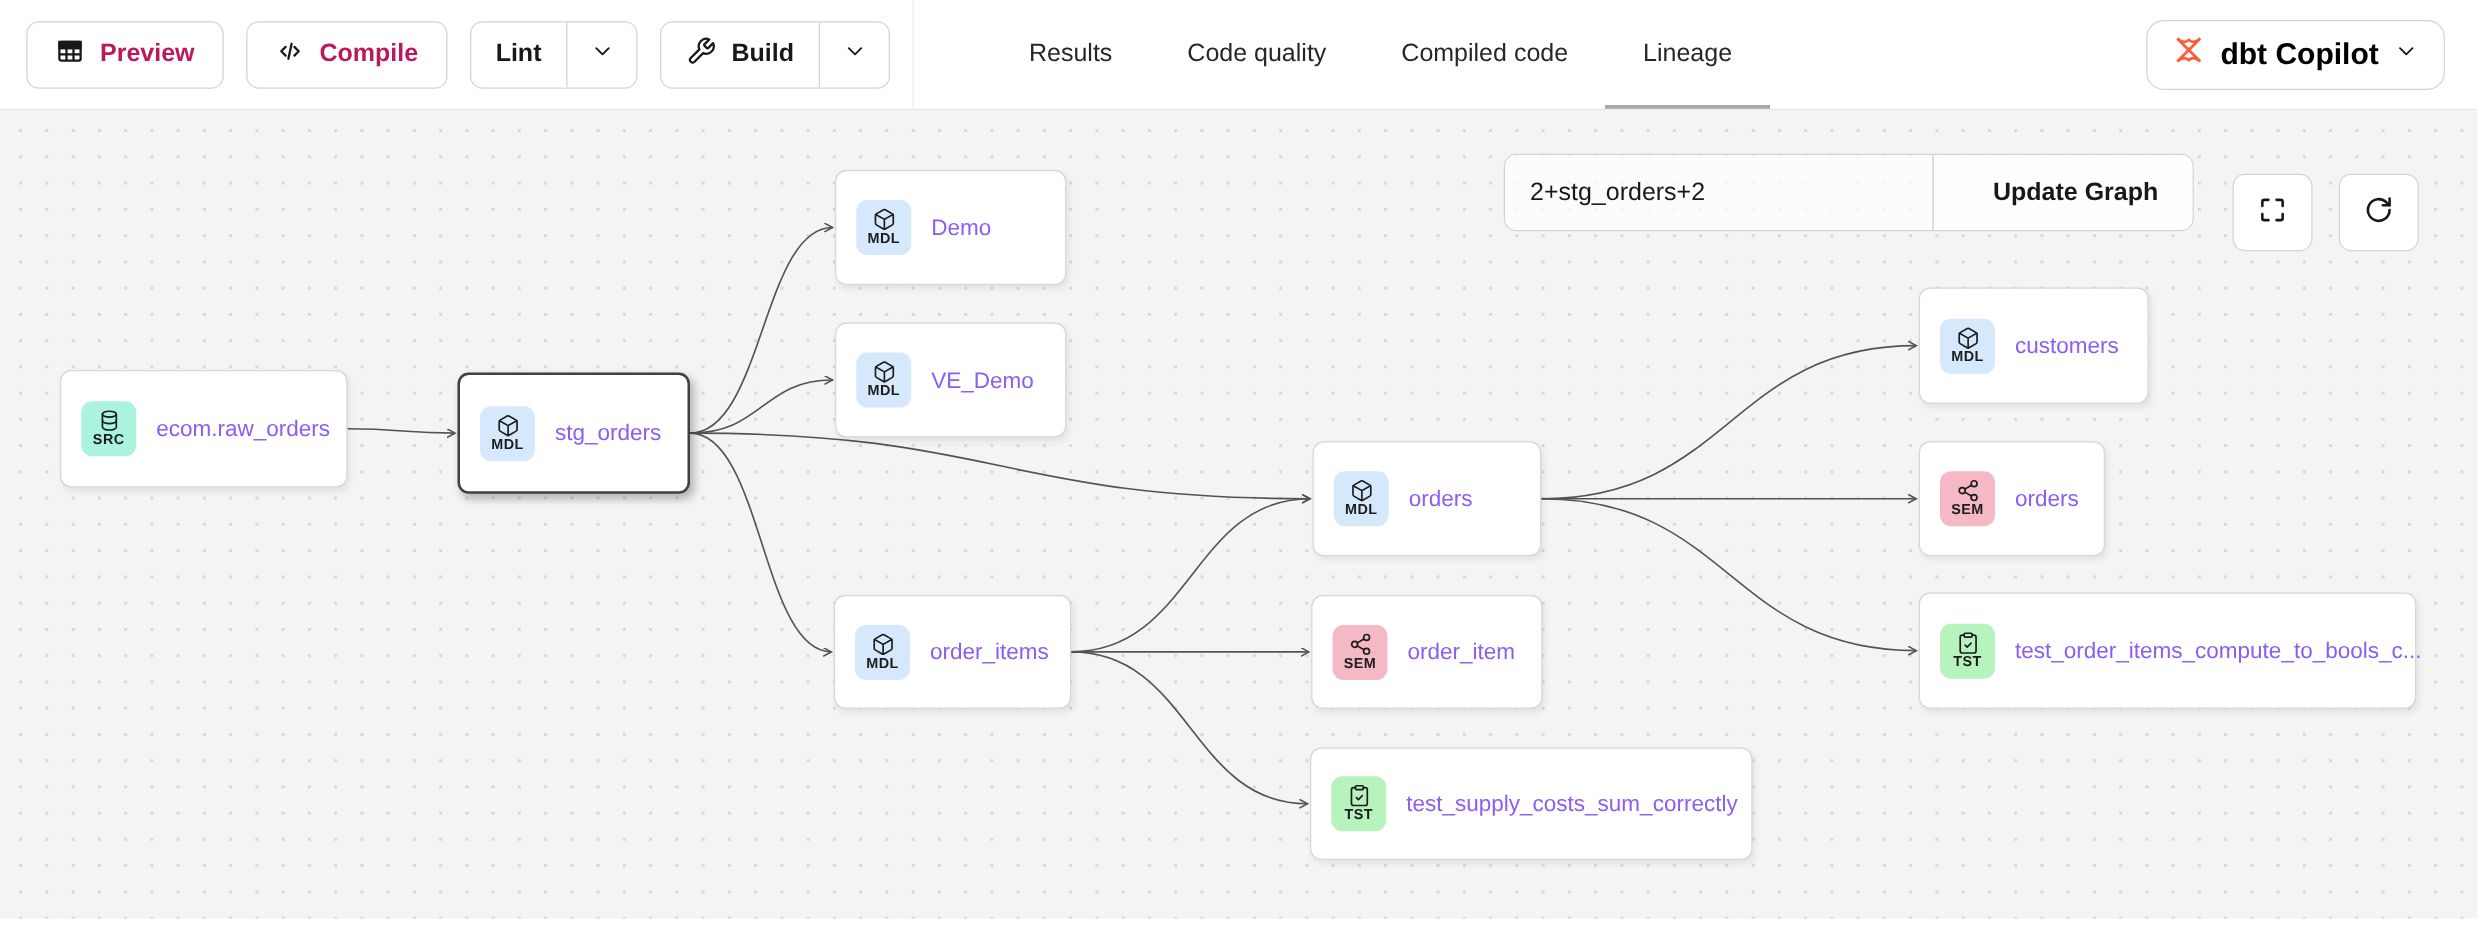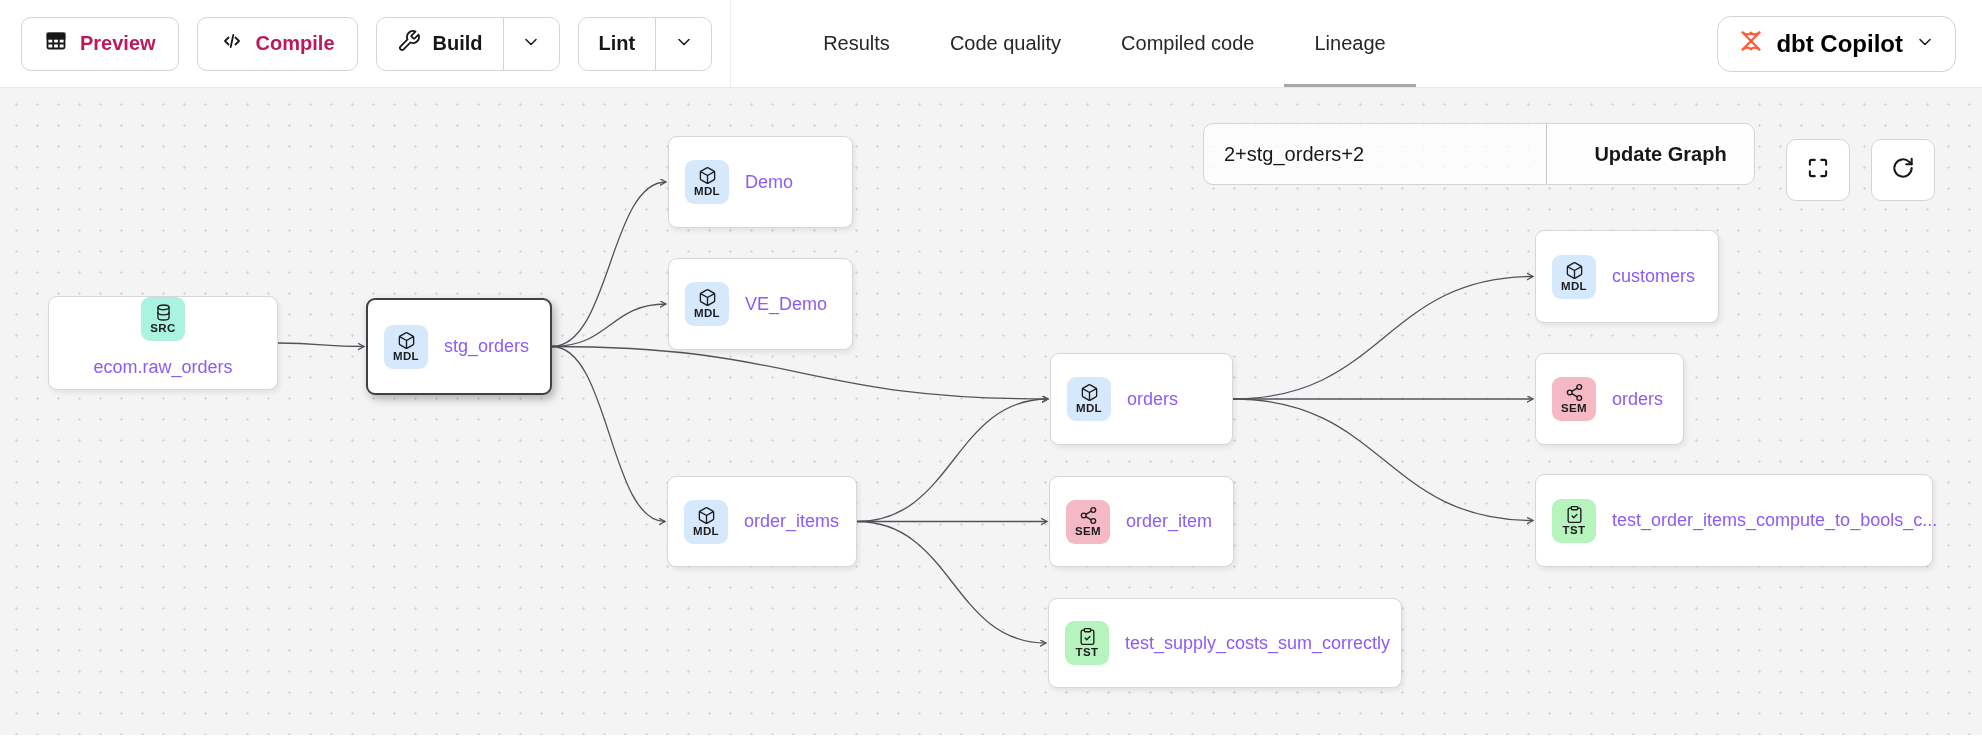--- a/index.html
+++ b/index.html
@@ -87,39 +87,39 @@
         <span>
           <svg width="24" height="24" viewBox="0 0 24 24" fill="none" stroke="#18181b" stroke-width="1.8" stroke-linecap="round" stroke-linejoin="round">
             <path d="M8.5 8.5 5 12l3.5 3.5M15.5 8.5 19 12l-3.5 3.5M13.3 6l-2.6 12"></path>
           </svg>
         </span>
         <span>Compile</span>
       </button>
 
       <div class="split">
         <div class="main">
-          <span>
-            <svg width="24" height="24" viewBox="0 0 24 24" fill="none" stroke="#18181b" stroke-width="1.8" stroke-linecap="round" stroke-linejoin="round">
-              <path d="M14.7 6.3a1 1 0 0 0 0 1.4l1.6 1.6a1 1 0 0 0 1.4 0l3.77-3.77a6 6 0 0 1-7.94 7.94l-6.91 6.91a2.12 2.12 0 0 1-3-3l6.91-6.91a6 6 0 0 1 7.94-7.94l-3.76 3.76z"></path>
-            </svg>
-          </span>
-          <span>Build</span>
+          <span>Lint</span>
         </div>
         <div class="chev">
           <span>
             <svg width="20" height="20" viewBox="0 0 24 24" fill="none" stroke="#18181b" stroke-width="1.8" stroke-linecap="round" stroke-linejoin="round">
                 <path d="m6 9 6 6 6-6"></path>
               </svg>
           </span>
         </div>
       </div>
 
       <div class="split">
         <div class="main">
-          <span>Lint</span>
+          <span>
+            <svg width="24" height="24" viewBox="0 0 24 24" fill="none" stroke="#18181b" stroke-width="1.8" stroke-linecap="round" stroke-linejoin="round">
+              <path d="M14.7 6.3a1 1 0 0 0 0 1.4l1.6 1.6a1 1 0 0 0 1.4 0l3.77-3.77a6 6 0 0 1-7.94 7.94l-6.91 6.91a2.12 2.12 0 0 1-3-3l6.91-6.91a6 6 0 0 1 7.94-7.94l-3.76 3.76z"></path>
+            </svg>
+          </span>
+          <span>Build</span>
         </div>
         <div class="chev">
           <span>
             <svg width="20" height="20" viewBox="0 0 24 24" fill="none" stroke="#18181b" stroke-width="1.8" stroke-linecap="round" stroke-linejoin="round">
                 <path d="m6 9 6 6 6-6"></path>
               </svg>
           </span>
         </div>
       </div>
     </div>
@@ -181,21 +181,21 @@
           <path d="M857,433.5 C953.5,433.5 953.5,311 1048,311" marker-end="url(#arrow)"></path>
           <path d="M857,433.5 C953,433.5 953,433.5 1047,433.5" marker-end="url(#arrow)"></path>
           <path d="M857,433.5 C952.5,433.5 952.5,555 1046,555" marker-end="url(#arrow)"></path>
           <path d="M1233,311 C1384,311 1384,188.5 1533,188.5" marker-end="url(#arrow)"></path>
           <path d="M1233,311 C1384,311 1384,311 1533,311" marker-end="url(#arrow)"></path>
           <path d="M1233,311 C1384,311 1384,432.5 1533,432.5" marker-end="url(#arrow)"></path>
         </g>
     </svg>
 
     <div id="graph-nodes">
-        <div class="node" style="left: 48px; top: 208px; width: 230px; height: 94px; flex-direction: column;">
+        <div class="node" style="left: 48px; top: 208px; width: 230px; height: 94px;">
           <span class="chip" style="background:#aaf3de">
             <svg width="19" height="19" viewBox="0 0 24 24" fill="none" stroke="#1c1c1e" stroke-width="1.7" stroke-linecap="round" stroke-linejoin="round">
               <ellipse cx="12" cy="5.5" rx="7" ry="3"></ellipse>
               <path d="M5 5.5v13c0 1.66 3.13 3 7 3s7-1.34 7-3v-13"></path>
               <path d="M5 12c0 1.66 3.13 3 7 3s7-1.34 7-3"></path>
             </svg>
             <span class="badge">SRC</span>
           </span>
           <span class="nlabel">ecom.raw_orders</span>
         </div>

